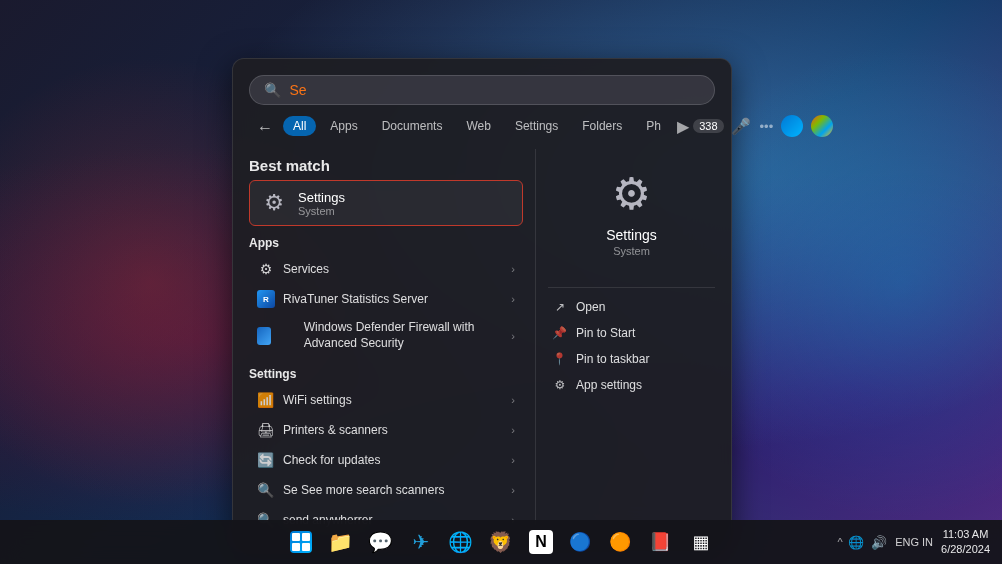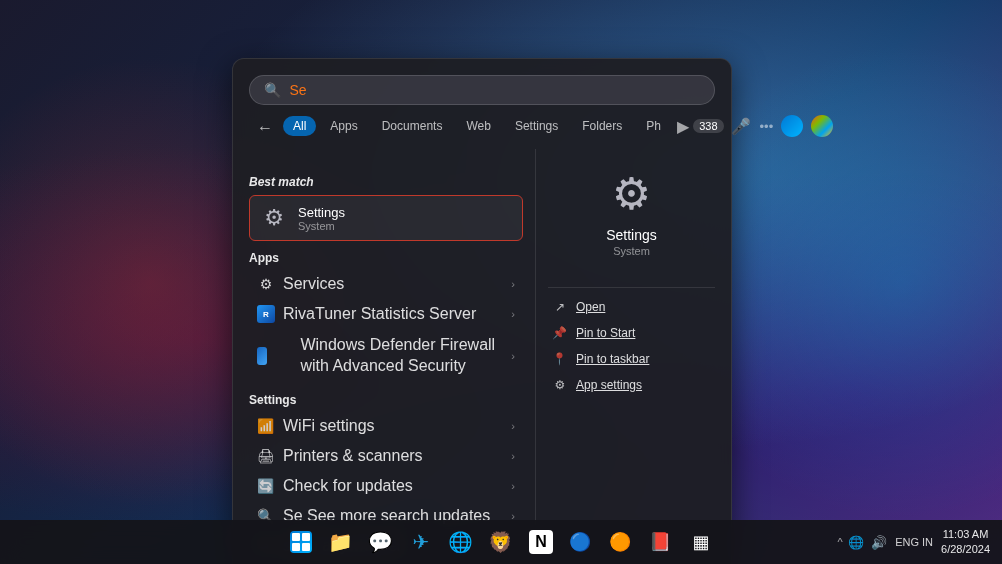--- a/index.html
+++ b/index.html
@@ -151,25 +151,24 @@
     }
 
     .right-panel {
       width: 180px;
       padding-left: 12px;
       border-left: 1px solid rgba(255,255,255,0.1);
     }
 
     .section-label {
       color: rgba(255,255,255,0.9);
-      font-size: 12px;
+      font-size: 15px;
       font-weight: 600;
       margin-bottom: 6px;
-      margin-top: 26px;
-      font-style: italic;
+      margin-top: 8px;
     }
 
     .best-match-item {
       display: flex;
       align-items: center;
       padding: 8px 10px;
       border-radius: 6px;
       cursor: pointer;
       background: rgba(255,255,255,0.05);
       border: 1.5px solid #c0392b;
@@ -229,21 +228,21 @@
       height: 18px;
       display: flex;
       align-items: center;
       justify-content: center;
       font-size: 14px;
       color: rgba(255,255,255,0.8);
     }
 
     .menu-item-label {
       color: rgba(255,255,255,0.85);
-      font-size: 16px;
+      font-size: 12px;
     }
 
     .menu-item-arrow {
       color: rgba(255,255,255,0.4);
       font-size: 11px;
     }
 
     .rivatuner-icon {
       width: 18px;
       height: 18px;
@@ -316,21 +315,20 @@
       display: flex;
       align-items: center;
       justify-content: center;
       font-size: 12px;
       color: rgba(255,255,255,0.7);
     }
 
     .context-label {
       color: rgba(255,255,255,0.85);
       font-size: 12px;
-      text-decoration: underline;
     }
 
     
     .taskbar {
       position: absolute;
       bottom: 0;
       left: 0;
       right: 0;
       height: 44px;
       background: rgba(20, 20, 25, 0.95);
@@ -502,21 +500,21 @@
           <div class="menu-item-icon">🔄</div>
           <span class="menu-item-label">Check for updates</span>
         </div>
         <span class="menu-item-arrow">›</span>
       </div>
 
 
       <div class="menu-item">
         <div class="menu-item-left">
           <div class="menu-item-icon">🔍</div>
-          <span class="menu-item-label">Se  See more search updates</span>
+          <span class="menu-item-label">Se  See more search scanners</span>
         </div>
         <span class="menu-item-arrow">›</span>
       </div>
 
       <div class="menu-item">
         <div class="menu-item-left">
           <div class="menu-item-icon">🔍</div>
           <span class="menu-item-label">send anywherrer</span>
         </div>
         <span class="menu-item-arrow">›</span>

